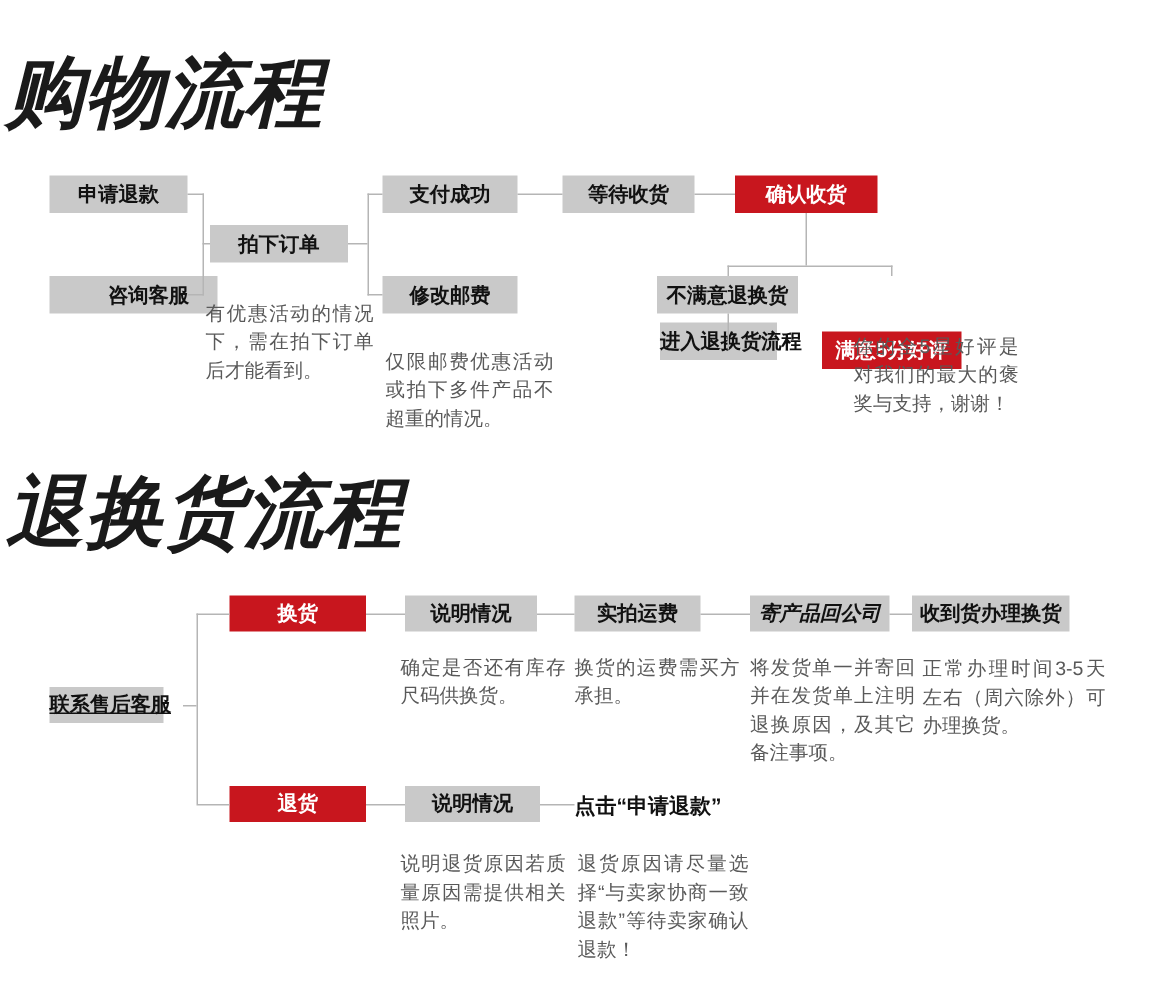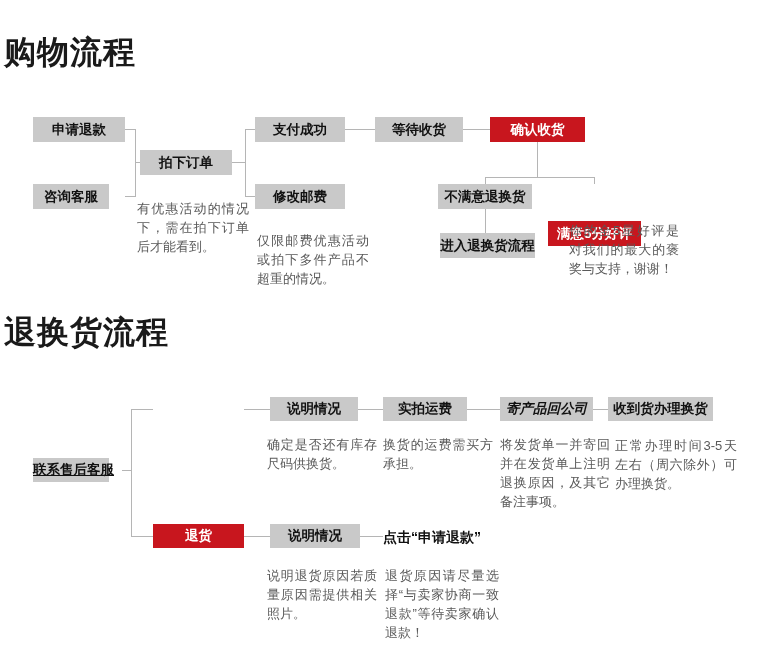--- a/index.html
+++ b/index.html
@@ -8,26 +8,27 @@
     background:#ffffff;
   }
   #canvas{
     position:relative;
     width:774px;height:667px;
     background:var(--bg,#ffffff);
     overflow:hidden;
   }
   .title{
     position:absolute;
-    font-size:32px;
+    font-size:52px;
     font-weight:bold;
     color:var(--title,#1a1a1a);
     letter-spacing:1px;
     white-space:nowrap;
     line-height:1;
+    font-style:italic;
   }
   .box{
     position:absolute;
     height:25px;
     line-height:25px;
     text-align:center;
     font-size:13.5px;
     font-weight:bold;
     color:var(--boxText,#111111);
     background:var(--grayBox,#c9c9c9);
@@ -60,29 +61,29 @@
   .vline{width:1px;}
 </style>
 </head>
 <body>
 
 <div id="canvas" style="--bg: #ffffff; --red: #c8161e; --grayBox: #c9c9c9; --boxText: #111111; --title: #1a1a1a; --noteText: #595959; --line: #b5b5b5;">
 
   <div class="title" style="left:4px;top:36px;">购物流程</div>
 
   <div class="box" style="left:33px;top:117px;width:92px;">申请退款</div>
-  <div class="box" style="left:33px;top:184px;width:76px;">咨询客服</div>
+  <div class="box" style="left:33px;top:184px;width:92px;padding-left:20px;">咨询客服</div>
   <div class="box" style="left:140px;top:150px;width:92px;">拍下订单</div>
   <div class="box" style="left:255px;top:117px;width:90px;">支付成功</div>
   <div class="box" style="left:255px;top:184px;width:90px;">修改邮费</div>
   <div class="box red" style="left:490px;top:117px;width:95px;">确认收货</div>
   <div class="box" style="left:375px;top:117px;width:88px;">等待收货</div>
   <div class="box" style="left:438px;top:184px;width:94px;">不满意退换货</div>
   <div class="box red" style="left:548px;top:184px;width:93px;margin-top:37px;">满意5分好评</div>
-  <div class="box" style="left:440px;top:233px;width:95px;">进入退换货流程</div>
+  <div class="box" style="left:440px;top:215px;width:78px;">进入退换货流程</div>
 
   <div class="hline" style="left:125px;top:129px;width:11px;"></div>
   <div class="hline" style="left:125px;top:196px;width:11px;"></div>
   <div class="vline" style="left:135px;top:129px;height:68px;"></div>
   <div class="hline" style="left:135px;top:162px;width:5px;"></div>
   <div class="hline" style="left:232px;top:162px;width:13px;"></div>
   <div class="vline" style="left:245px;top:129px;height:68px;"></div>
   <div class="hline" style="left:245px;top:129px;width:10px;"></div>
   <div class="hline" style="left:245px;top:196px;width:10px;"></div>
   <div class="hline" style="left:345px;top:129px;width:30px;"></div>
@@ -93,20 +94,21 @@
   <div class="vline" style="left:594px;top:177px;height:7px;"></div>
   <div class="vline" style="left:485px;top:209px;height:24px;"></div>
 
   <div class="note" style="left:137px;top:199px;width:112px;">有优惠活动的情况下，需在拍下订单后才能看到。</div>
   <div class="note" style="left:257px;top:231px;width:112px;">仅限邮费优惠活动或拍下多件产品不超重的情况。</div>
   <div class="note" style="left:545px;top:221px;width:110px;margin-left:24px;">你的全5星好评是对我们的最大的褒奖与支持，谢谢！</div>
 
   <div class="title" style="left:4px;top:316px;">退换货流程</div>
 
   <div class="box" style="left:33px;top:458px;width:76px;height:24px;line-height:24px;text-decoration:underline;">联系售后客服</div>
+  <div class="box red" style="left:153px;top:397px;width:91px;height:24px;line-height:24px;">换货</div>
   <div class="box" style="left:270px;top:397px;width:88px;height:24px;line-height:24px;">说明情况</div>
   <div class="box" style="left:383px;top:397px;width:84px;height:24px;line-height:24px;">实拍运费</div>
   <div class="box" style="left:500px;top:397px;width:93px;height:24px;line-height:24px;font-style:italic;">寄产品回公司</div>
   <div class="box" style="left:608px;top:397px;width:105px;height:24px;line-height:24px;">收到货办理换货</div>
   <div class="box red" style="left:153px;top:524px;width:91px;height:24px;line-height:24px;">退货</div>
   <div class="box" style="left:270px;top:524px;width:90px;height:24px;line-height:24px;">说明情况</div>
   <div class="plainlabel" style="left:383px;top:527px;">点击“申请退款”</div>
 
   <div class="hline" style="left:122px;top:470px;width:9px;"></div>
   <div class="vline" style="left:131px;top:409px;height:127px;"></div>

